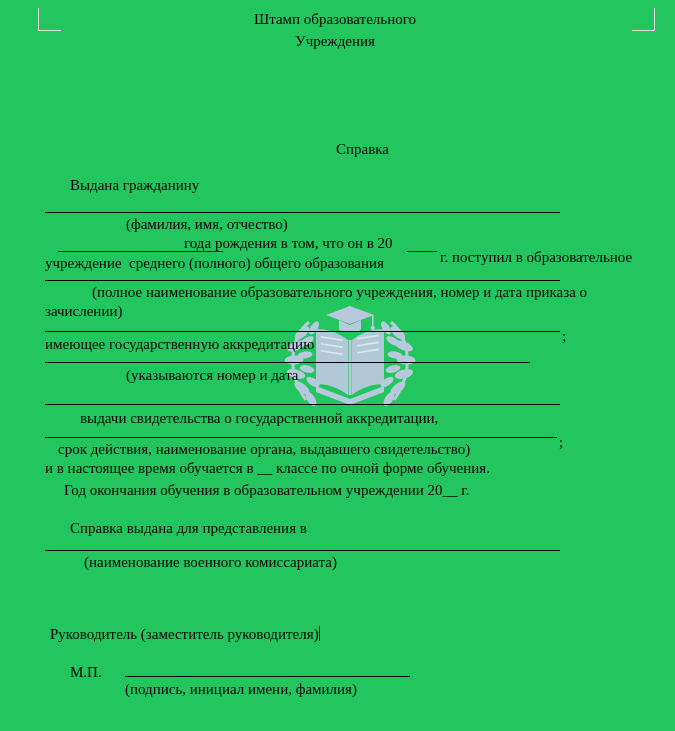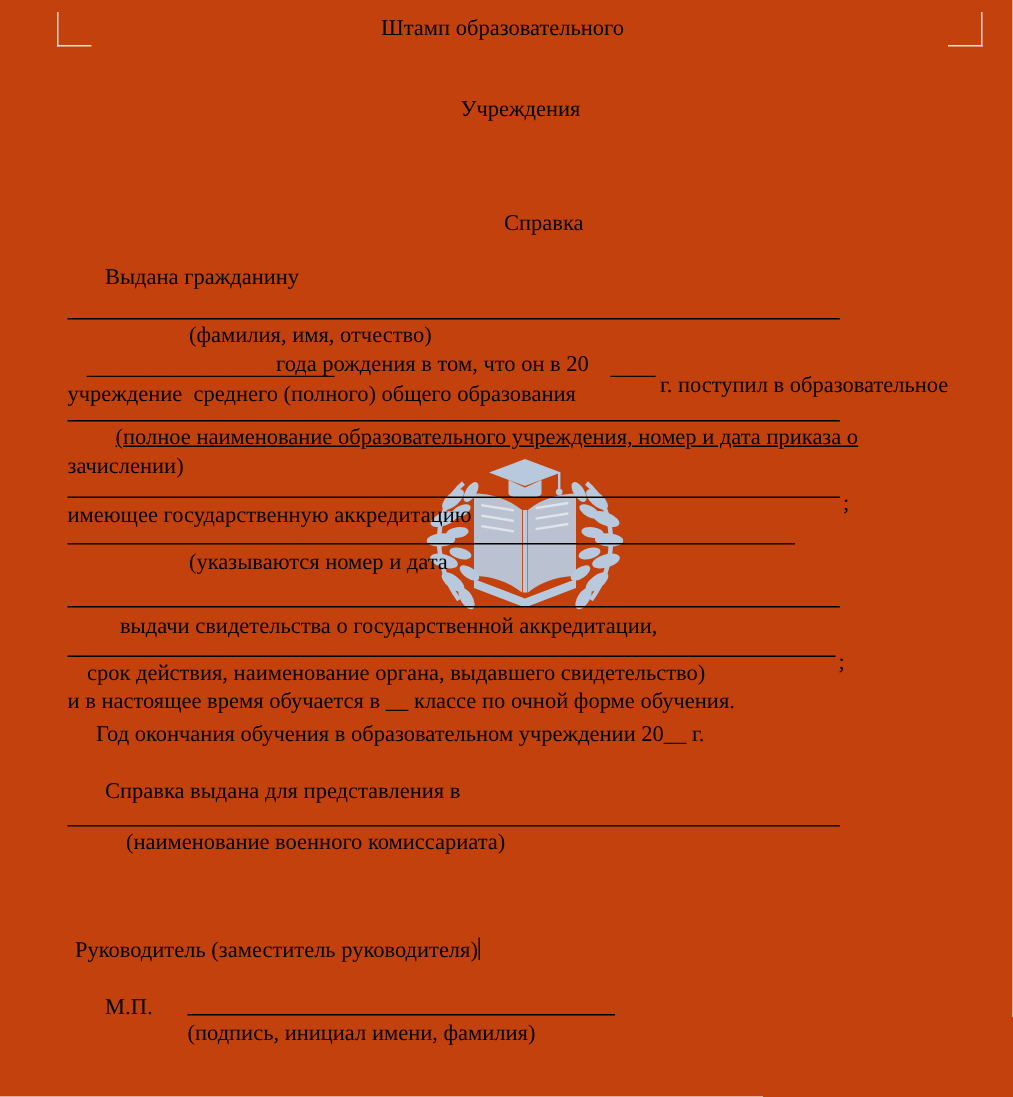--- a/index.html
+++ b/index.html
@@ -9,21 +9,21 @@
     background: #ffffff;
   }
   body {
     font-family: "Liberation Serif", "DejaVu Serif", serif;
     color: #000000;
   }
   .page {
     position: relative;
     width: 675px;
     height: 731px;
-    background: #c2410c;
+    background: #22c55e;
     overflow: hidden;
   }
 
   
   .corner {
     position: absolute;
     width: 22px;
     height: 22px;
     border-color: #e3e3e3;
     border-style: solid;
@@ -143,38 +143,38 @@
           <ellipse cx="117" cy="69" rx="7.5" ry="3.6" transform="rotate(-14 117 69)"></ellipse>
           <ellipse cx="111" cy="82" rx="7.5" ry="3.6" transform="rotate(-34 111 82)"></ellipse>
         </g>
       </g>
     </svg>
   </div>
 
   <div class="content">
 
     <div class="tline center" style="left:205px; top:10px; width:260px;">Штамп образовательного</div>
-    <div class="tline center" style="left:217px; top:32px; width:260px;margin-top:32px;">Учреждения</div>
+    <div class="tline center" style="left:205px; top:32px; width:260px;">Учреждения</div>
 
     <div class="tline" style="left:336px; top:140px;">Справка</div>
 
     <div class="tline" style="left:70px; top:176px;">Выдана гражданину</div>
 
     <div class="rule" style="left:45px; top:212px; width:515px;"></div>
     <div class="tline" style="left:126px; top:215px;">(фамилия, имя, отчество)</div>
 
     <div class="tline" style="left:58px; top:236px;">______________________</div>
     <div class="tline" style="left:184px; top:234px;">года рождения в том, что он в 20</div>
     <div class="tline" style="left:407px; top:236px;">____</div>
     <div class="tline" style="left:440px; top:248px;">г. поступил в образовательное</div>
 
     <div class="tline" style="left:45px; top:254px;">учреждение  среднего (полного) общего образования</div>
 
     <div class="rule" style="left:45px; top:280px; width:515px;"></div>
-    <div class="tline" style="left:77px; top:283px;text-decoration:underline;">(полное наименование образовательного учреждения, номер и дата приказа о</div>
+    <div class="tline" style="left:92px; top:283px;">(полное наименование образовательного учреждения, номер и дата приказа о</div>
     <div class="tline" style="left:45px; top:302px;">зачислении)</div>
 
     <div class="rule" style="left:45px; top:331px; width:515px;"></div>
     <div class="semi" style="left:562px; top:331px;">;</div>
     <div class="tline" style="left:45px; top:335px;">имеющее государственную аккредитацию</div>
 
     <div class="rule" style="left:45px; top:362px; width:485px;"></div>
     <div class="tline" style="left:126px; top:366px;">(указываются номер и дата</div>
 
     <div class="rule" style="left:45px; top:404px; width:515px;"></div>

